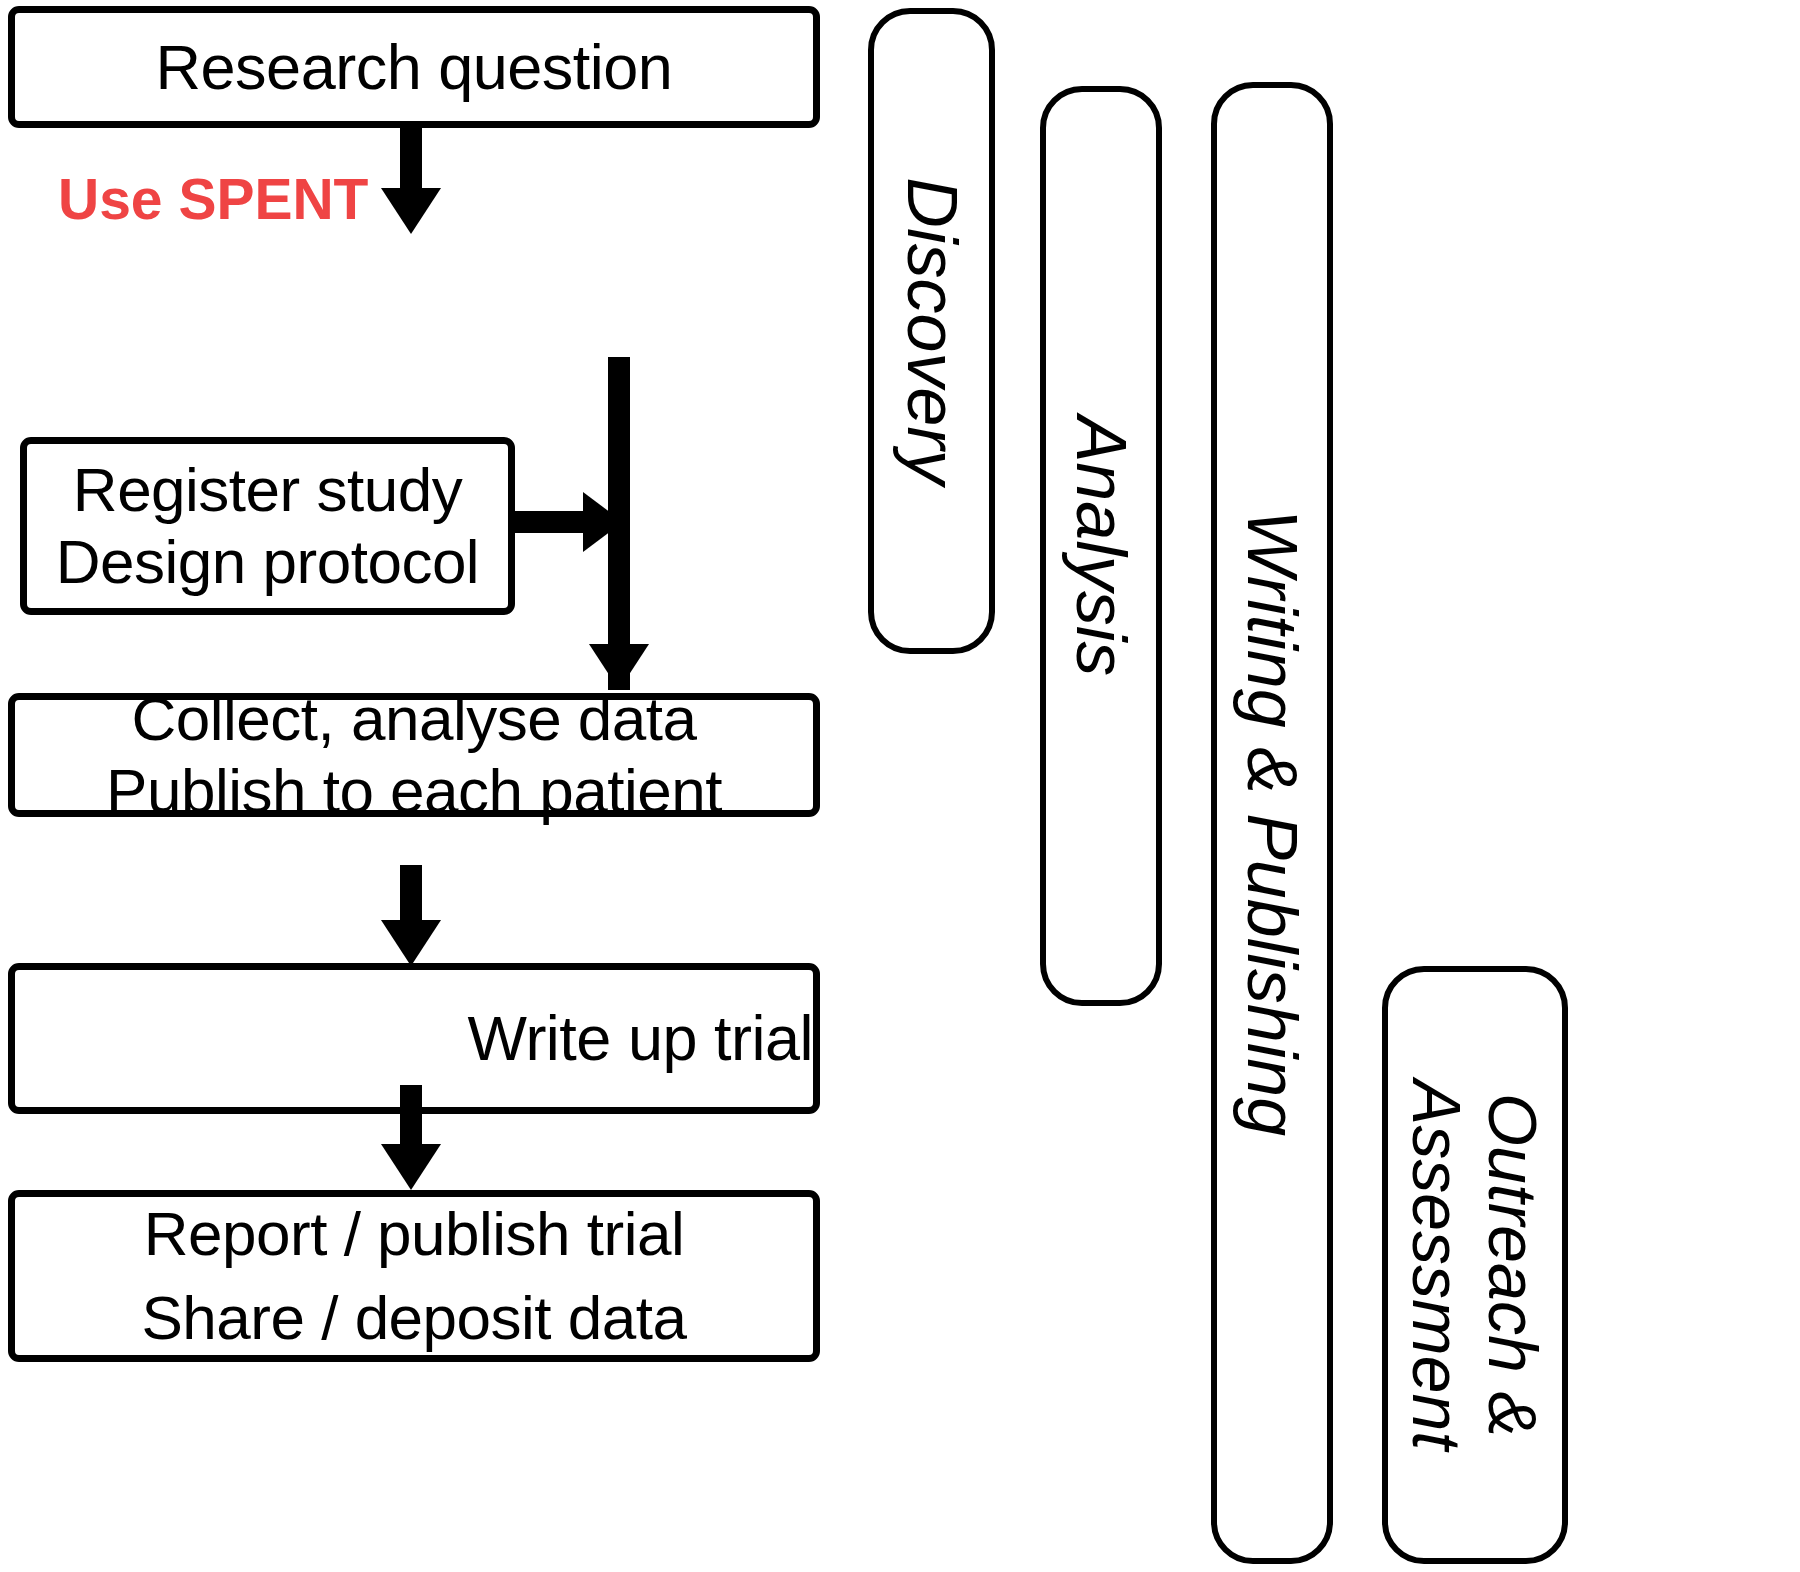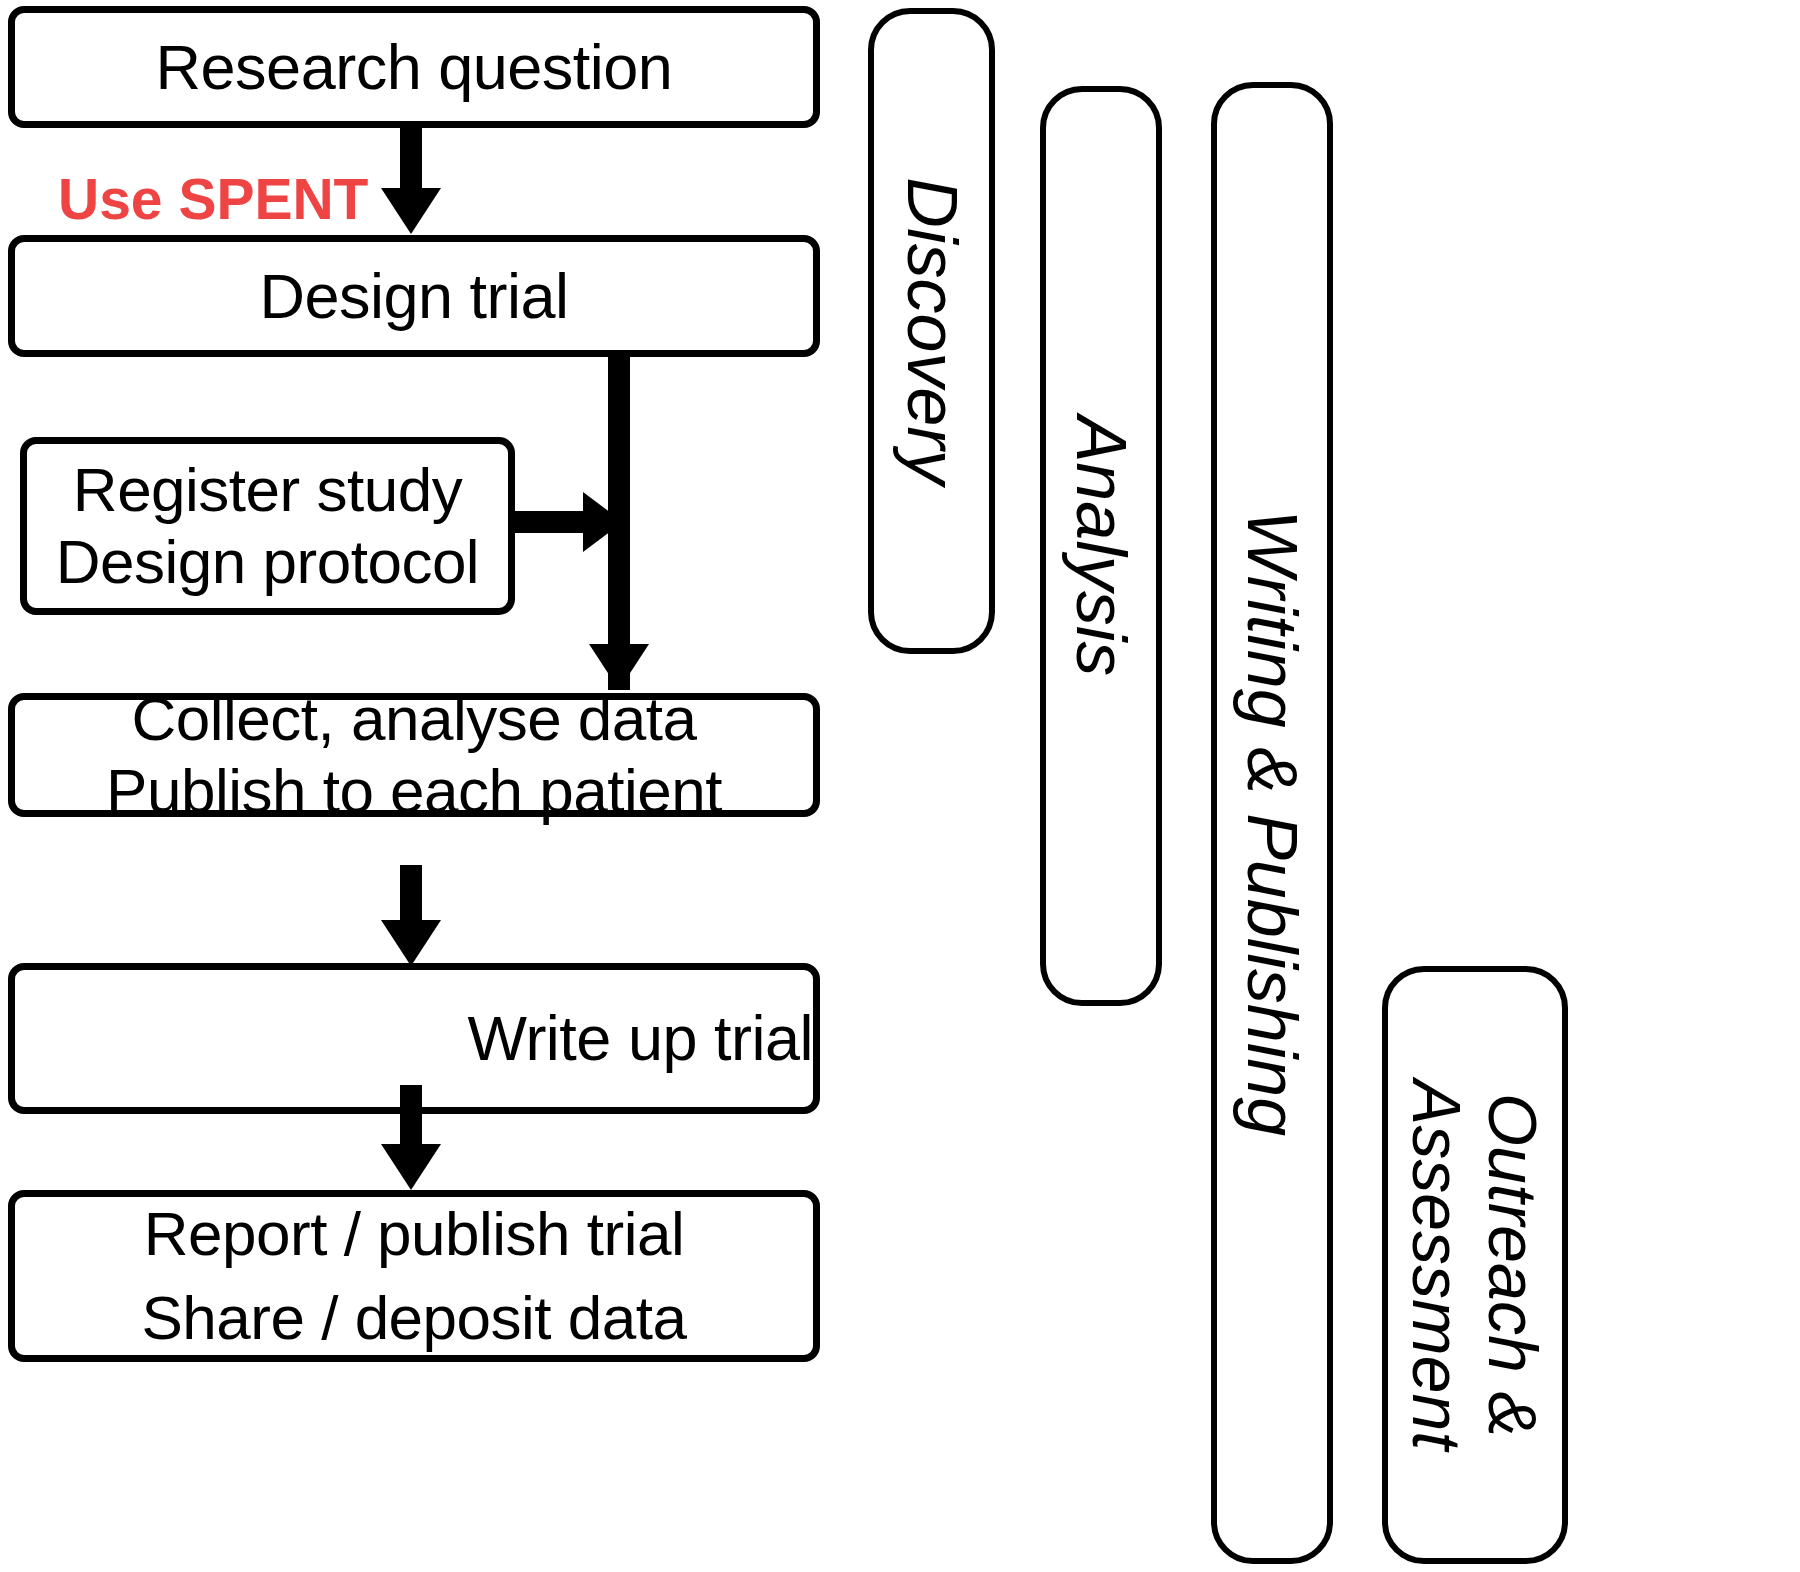--- a/index.html
+++ b/index.html
@@ -9,21 +9,21 @@
     background:#ffffff;
     font-family:"Liberation Sans", sans-serif;
     overflow:hidden;
   }
   
   .pbox{
     position:absolute;
     box-sizing:border-box;
     background:#ffffff;
     border:7px solid #000000;
-    border-radius:16px;
+    border-radius:11px;
     display:flex;
     flex-direction:column;
     align-items:center;
     justify-content:center;
     color:#000000;
     font-size:63px;
     line-height:1.02;
     letter-spacing:-0.5px;
     white-space:nowrap;
   }
@@ -94,23 +94,20 @@
 
   <div class="pbox" style="left:8px;top:6px;width:812px;height:122px;">
     <span class="ln">Research question</span>
   </div>
 
   <div class="vline" style="left:400px;top:128px;width:22px;height:62px;"></div>
   <div class="vhead" style="left:381px;top:188px;"></div>
 
   <div class="elabel" style="left:58px;top:166px;">Use SPENT</div>
 
-  <div class="pbox" style="left:8px;top:235px;width:812px;height:122px;">
-    <span class="ln">Design trial</span>
-  </div>
 
   <div class="vline" style="left:608px;top:357px;width:22px;height:333px;"></div>
   <div class="vhead" style="left:589px;top:644px;"></div>
 
   <div class="pbox two" style="left:20px;top:437px;width:495px;height:178px;">
     <span class="ln">Register study</span>
     <span class="ln">Design protocol</span>
   </div>
 
   <div class="hline" style="left:515px;top:511px;width:70px;height:22px;"></div>

